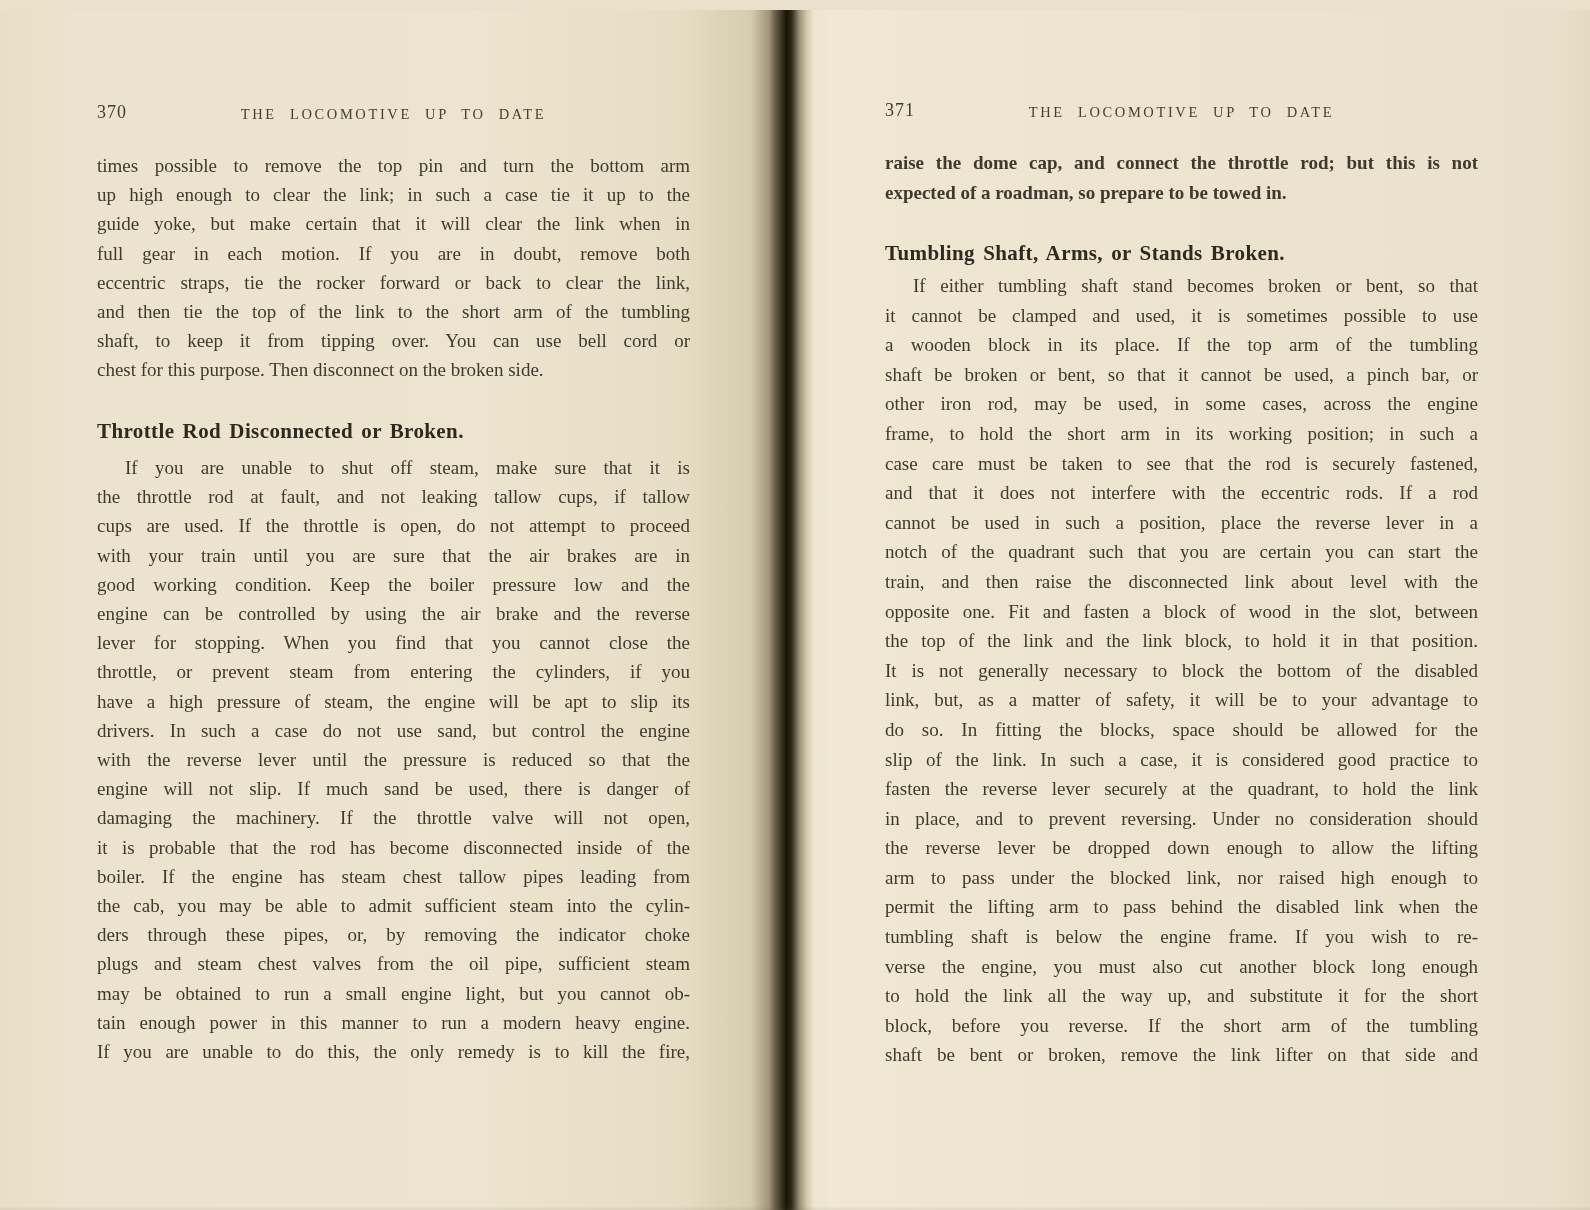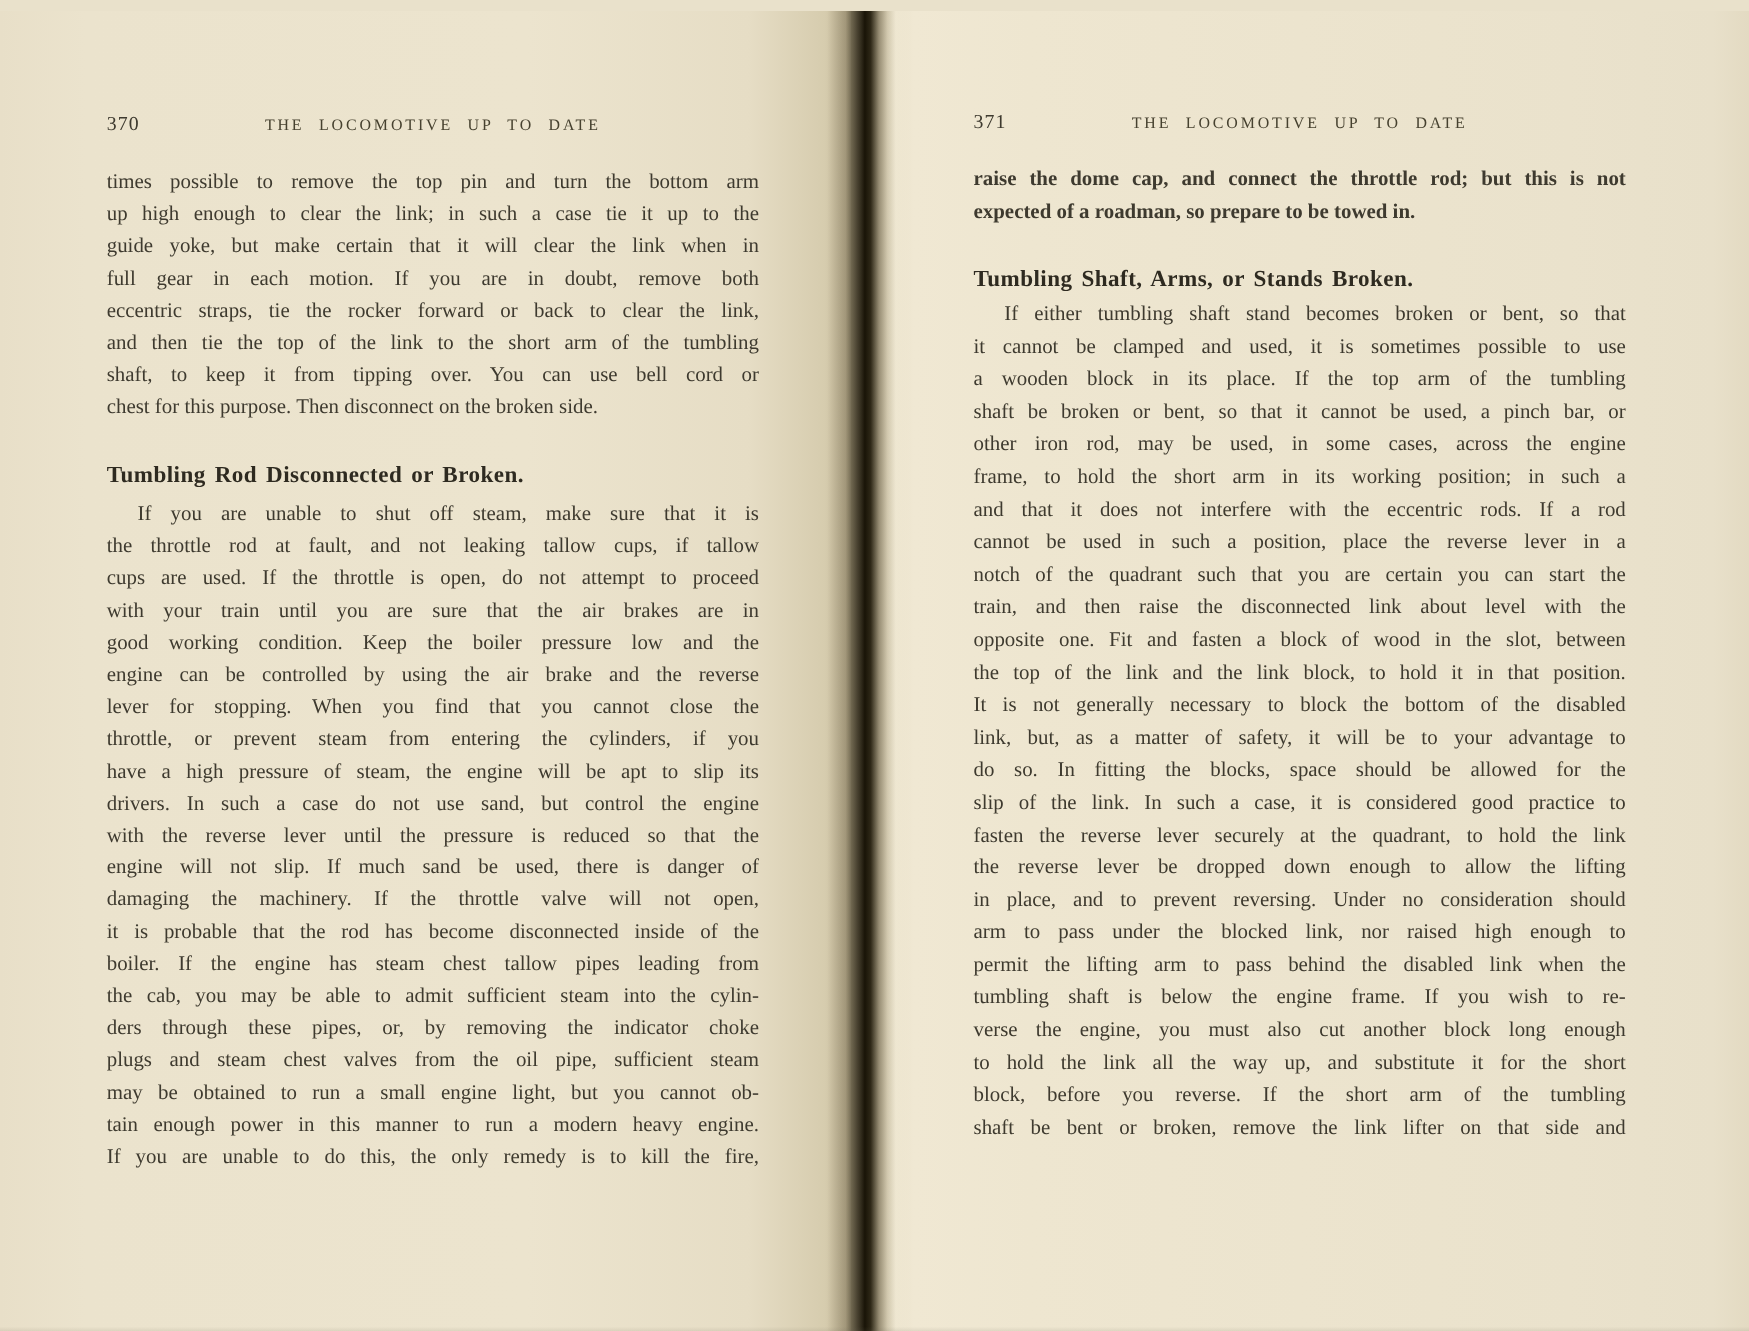--- a/index.html
+++ b/index.html
@@ -72,21 +72,21 @@
         <div class="tline">times possible to remove the top pin and turn the bottom arm</div>
         <div class="tline">up high enough to clear the link; in such a case tie it up to the</div>
         <div class="tline">guide yoke, but make certain that it will clear the link when in</div>
         <div class="tline">full gear in each motion.  If you are in doubt, remove both</div>
         <div class="tline">eccentric straps, tie the rocker forward or back to clear the link,</div>
         <div class="tline">and then tie the top of the link to the short arm of the tumbling</div>
         <div class="tline">shaft, to keep it from tipping over.  You can use bell cord or</div>
         <div class="tline natural">chest for this purpose.  Then disconnect on the broken side.</div>
       </div>
 
-    <div class="section-heading col" style="top:407px;">Tumbling Rod Disconnected or Broken.</div>
+    <div class="section-heading col" style="top:407px;">Throttle Rod Disconnected or Broken.</div>
 
     <div class="para col" style="top:443px;">
         <div class="tline indent">If you are unable to shut off steam, make sure that it is</div>
         <div class="tline">the throttle rod at fault, and not leaking tallow cups, if tallow</div>
         <div class="tline">cups are used.  If the throttle is open, do not attempt to proceed</div>
         <div class="tline">with your train until you are sure that the air brakes are in</div>
         <div class="tline">good working condition.  Keep the boiler pressure low and the</div>
         <div class="tline">engine can be controlled by using the air brake and the reverse</div>
         <div class="tline">lever for stopping.  When you find that you cannot close the</div>
         <div class="tline">throttle, or prevent steam from entering the cylinders, if you</div>
@@ -117,33 +117,34 @@
 
     <div class="section-heading col" style="top:229px;">Tumbling Shaft, Arms, or Stands Broken.</div>
 
     <div class="para col" style="top:261px;">
         <div class="tline indent">If either tumbling shaft stand becomes broken or bent, so that</div>
         <div class="tline">it cannot be clamped and used, it is sometimes possible to use</div>
         <div class="tline">a wooden block in its place.  If the top arm of the tumbling</div>
         <div class="tline">shaft be broken or bent, so that it cannot be used, a pinch bar, or</div>
         <div class="tline">other iron rod, may be used, in some cases, across the engine</div>
         <div class="tline">frame, to hold the short arm in its working position; in such a</div>
+        <div class="tline">case care must be taken to see that the rod is securely fastened,</div>
         <div class="tline">and that it does not interfere with the eccentric rods.  If a rod</div>
         <div class="tline">cannot be used in such a position, place the reverse lever in a</div>
         <div class="tline">notch of the quadrant such that you are certain you can start the</div>
         <div class="tline">train, and then raise the disconnected link about level with the</div>
         <div class="tline">opposite one.  Fit and fasten a block of wood in the slot, between</div>
         <div class="tline">the top of the link and the link block, to hold it in that position.</div>
         <div class="tline">It is not generally necessary to block the bottom of the disabled</div>
         <div class="tline">link, but, as a matter of safety, it will be to your advantage to</div>
         <div class="tline">do so.  In fitting the blocks, space should be allowed for the</div>
         <div class="tline">slip of the link.  In such a case, it is considered good practice to</div>
         <div class="tline">fasten the reverse lever securely at the quadrant, to hold the link</div>
+        <div class="tline">in place, and to prevent reversing.  Under no consideration should</div>
         <div class="tline">the reverse lever be dropped down enough to allow the lifting</div>
-        <div class="tline">in place, and to prevent reversing.  Under no consideration should</div>
         <div class="tline">arm to pass under the blocked link, nor raised high enough to</div>
         <div class="tline">permit the lifting arm to pass behind the disabled link when the</div>
         <div class="tline">tumbling shaft is below the engine frame.  If you wish to re-</div>
         <div class="tline">verse the engine, you must also cut another block long enough</div>
         <div class="tline">to hold the link all the way up, and substitute it for the short</div>
         <div class="tline">block, before you reverse.  If the short arm of the tumbling</div>
         <div class="tline">shaft be bent or broken, remove the link lifter on that side and</div>
       </div>
   </div>
 

